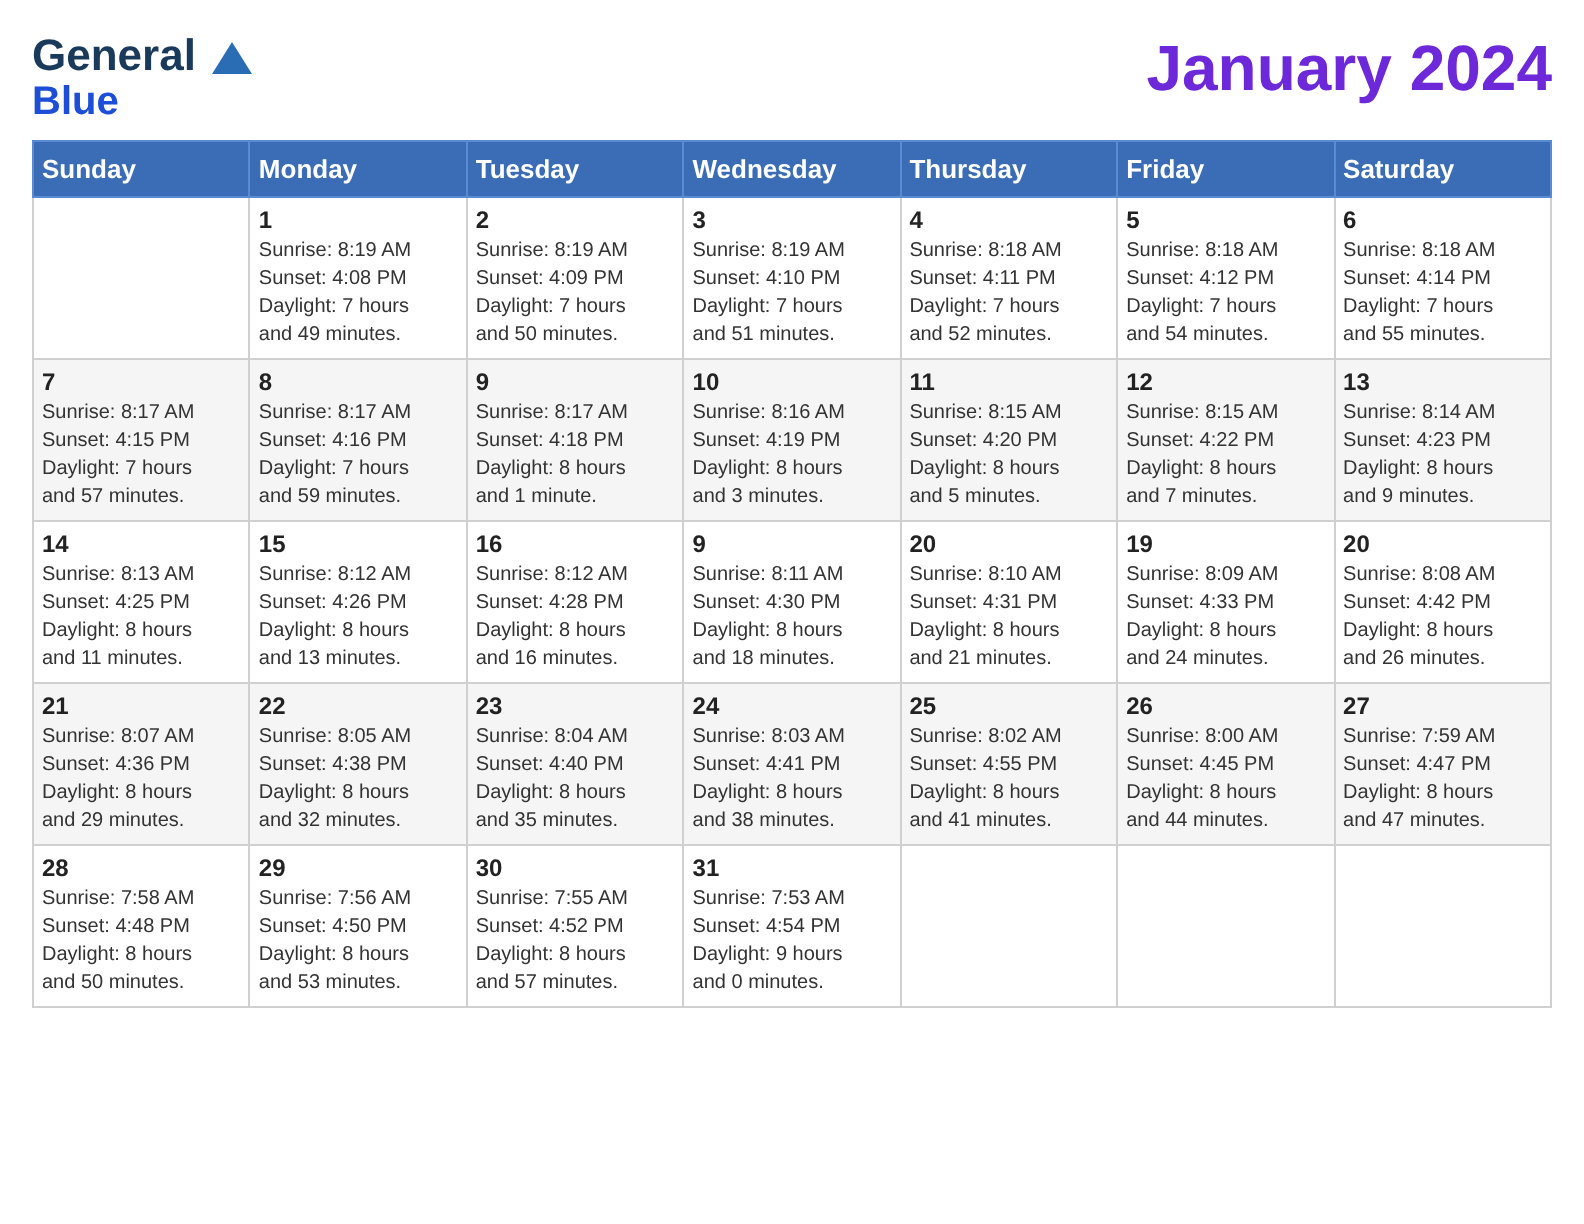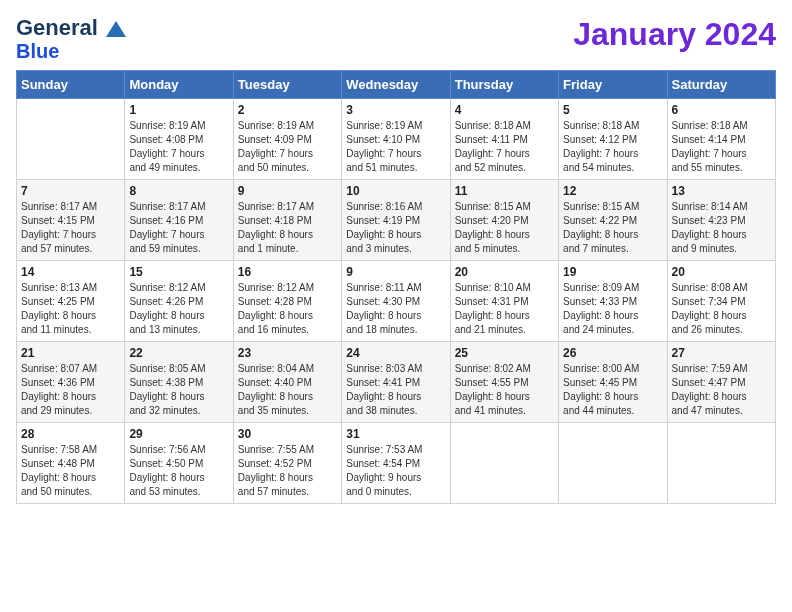--- a/index.html
+++ b/index.html
@@ -250,21 +250,21 @@
         <td>
           <span class="day-num">19</span>
           <div class="cell-text" style="white-space: pre-line;">Sunrise: 8:09 AM
 Sunset: 4:33 PM
 Daylight: 8 hours
 and 24 minutes.</div>
         </td>
         <td>
           <span class="day-num">20</span>
           <div class="cell-text" style="white-space: pre-line;">Sunrise: 8:08 AM
-Sunset: 7:34 PM
+Sunset: 4:42 PM
 Daylight: 8 hours
 and 26 minutes.</div>
         </td>
       </tr>
       <tr>
         <td>
           <span class="day-num">21</span>
           <div class="cell-text" style="white-space: pre-line;">Sunrise: 8:07 AM
 Sunset: 4:36 PM
 Daylight: 8 hours

